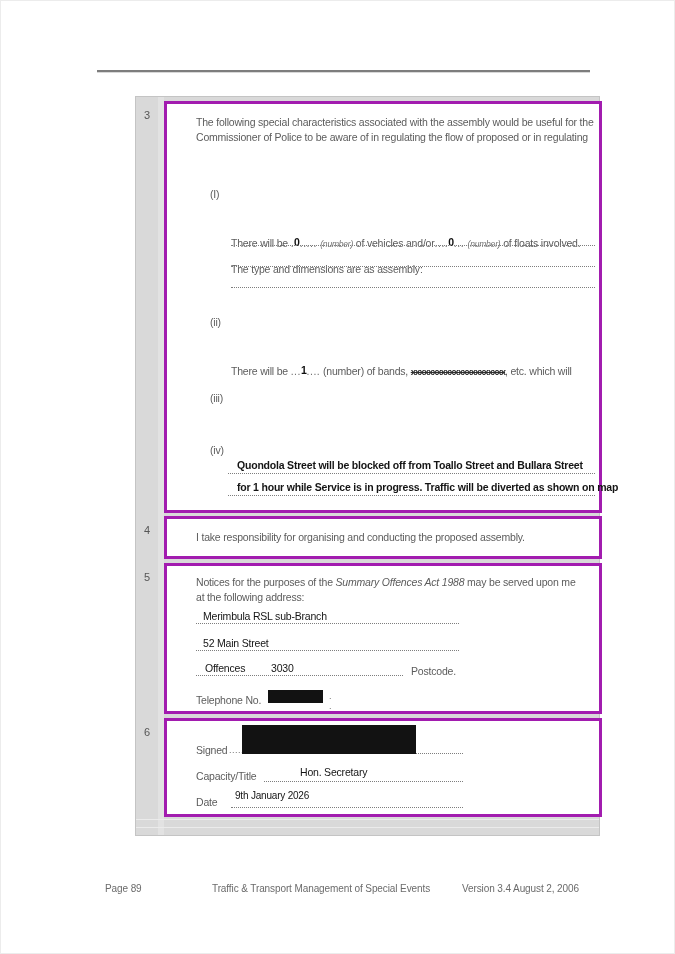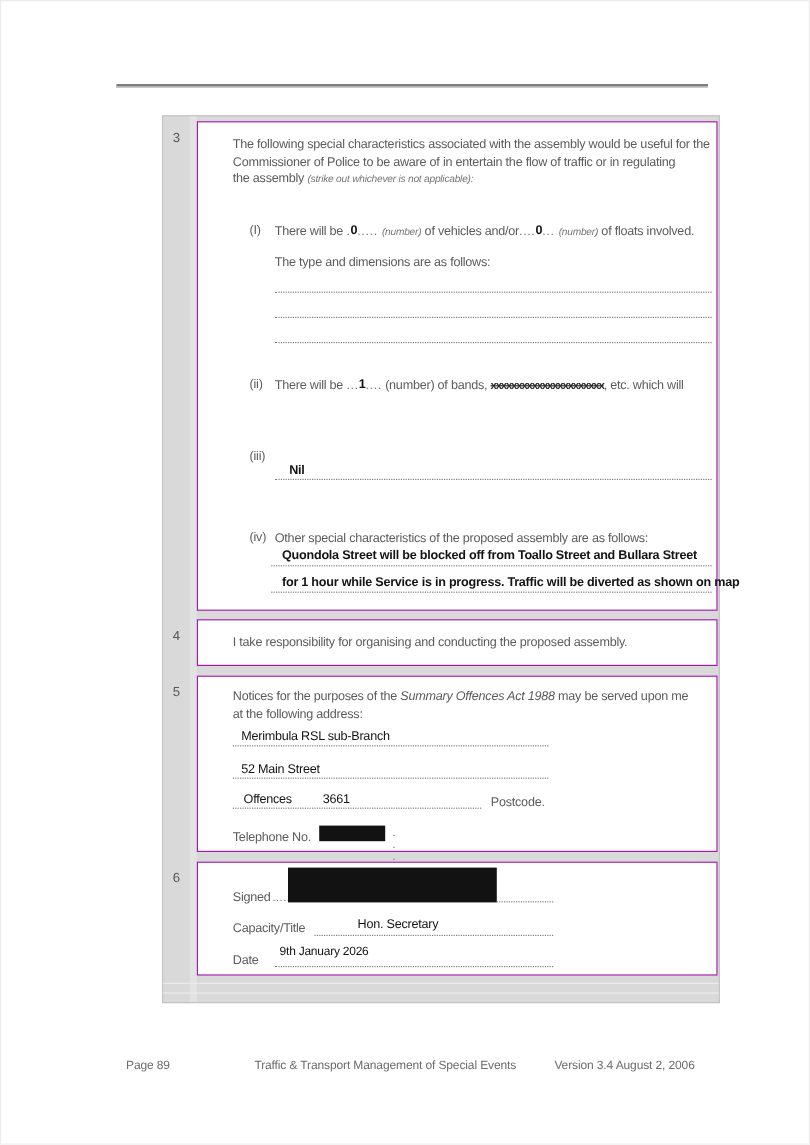--- a/index.html
+++ b/index.html
@@ -12,37 +12,37 @@
     position:absolute; left:97px; top:70px; width:493px; height:2px;
     background:#7d7d7d; border-bottom:1px solid #d8d8d8;
   }
   .panel {
     position:absolute; left:135px; top:96px; width:463px; height:738px;
     background:#d9d9d9; border:1px solid #c4c4c4;
   }
   .gutter { position:absolute; left:22px; top:0; width:6px; height:100%; background:#e2e2e2; }
   .faint  { position:absolute; left:0; width:100%; height:1px; background:#ebebeb; }
   .rownum { position:absolute; left:0; width:22px; text-align:center; color:#565656; font-size:11px; }
-  .wbox   { position:absolute; left:28px; width:432px; background:#ffffff; border:1px solid #a21caf; }
+  .wbox   { position:absolute; left:28px; width:432px; background:#ffffff; border:3px solid #a21caf; }
 
   .ftext  { color:#5c5c5c; font-size:10.5px; letter-spacing:-0.2px; }
   .fline  { display:block; white-space:nowrap; line-height:14.5px; }
   .it     { font-style:italic; }
   .smit   { font-style:italic; font-size:8.5px; color:#767676; }
   .dots   { color:#6e6e6e; letter-spacing:0.5px; }
   .fillv  { color:#0f0f0f; font-weight:bold; font-size:10.5px; position:relative; top:-1px; }
   .fill   { color:#141414; font-size:10.5px; letter-spacing:-0.2px; white-space:nowrap; }
   .fillb  { font-weight:bold; }
   .struck { text-decoration:line-through; color:#2f2f2f; font-weight:bold; font-size:9.5px; letter-spacing:-1px; }
 
   .abs    { position:absolute; }
   .dotline{ position:absolute; border-bottom:1px dotted #7e7e7e; height:0; }
   .fillline{ position:absolute; border-bottom:1px dotted #7e7e7e; }
   .ilabel { position:absolute; left:43px; }
-  .itext  { position:absolute; left:64px; }
+  .itext  { position:absolute; left:64px;margin-top:48px; }
   .redact { background:#121212; position:absolute; }
 
   .footer { position:absolute; top:883px; font-size:10px; color:#6b6b6b; letter-spacing:-0.1px; white-space:nowrap; }
 </style>
 </head>
 <body>
 
 <div class="page">
 
   <div class="top-rule"></div>
@@ -51,44 +51,39 @@
     <div class="gutter"></div>
 
     <div class="rownum" style="top:12px">3</div>
     <div class="rownum" style="top:427px">4</div>
     <div class="rownum" style="top:474px">5</div>
     <div class="rownum" style="top:629px">6</div>
 
     <div class="wbox" style="top:4px; height:406px;">
       <div class="abs ftext" style="left:29px; top:11px;">
         <span class="fline">The following special characteristics associated with the assembly would be useful for the</span>
-        <span class="fline">Commissioner of Police to be aware of in entertain the flow of traffic or in regulating</span>
-        <span class="fline"><span>the assembly </span><span class="smit">(strike out whichever is not applicable):</span></span>
+        <span class="fline">Commissioner of Police to be aware of in regulating the flow of proposed or in regulating</span>
       </div>
 
       <div class="ilabel ftext" style="top:84px;">(I)</div>
       <div class="itext ftext fline" style="top:84px;"><span>There will be </span><span class="dots">.</span><span class="fillv">0</span><span class="dots">..... </span><span class="smit">(number)</span><span> of vehicles and/or</span><span class="dots">....</span><span class="fillv">0</span><span class="dots">... </span><span class="smit">(number)</span><span> of floats involved.</span></div>
-      <div class="itext ftext fline" style="top:110px;">The type and dimensions are as follows:</div>
+      <div class="itext ftext fline" style="top:110px;">The type and dimensions are as assembly:</div>
 
       <div class="dotline" style="left:64px; top:141px; width:364px;"></div>
       <div class="dotline" style="left:64px; top:162px; width:364px;"></div>
       <div class="dotline" style="left:64px; top:183px; width:364px;"></div>
 
       <div class="ilabel ftext" style="top:212px;">(ii)</div>
       <div class="itext ftext" style="top:212px;">
         <span class="fline"><span>There will be </span><span class="dots">...</span><span class="fillv">1</span><span class="dots">....</span><span> (number) of bands, </span><span class="struck">xxxxxxxxxxxxxxxxxxxxxx</span><span>, etc. which will</span></span>
       </div>
 
-      <div class="ilabel ftext" style="top:272px;">(iii)</div>
-      <div class="fillline" style="left:64px; top:284px; width:364px; height:13px;">
-        <span class="fill fillb" style="position:absolute; left:12px; top:0;">Nil</span>
-      </div>
+      <div class="ilabel ftext" style="top:288px;">(iii)</div>
 
       <div class="ilabel ftext" style="top:340px;">(iv)</div>
-      <div class="itext ftext fline" style="top:340px;">Other special characteristics of the proposed assembly are as follows:</div>
       <div class="fillline" style="left:61px; top:352px; width:367px; height:17px;">
         <span class="fill fillb" style="position:absolute; left:9px; top:3px;">Quondola Street will be blocked off from Toallo Street and Bullara Street</span>
       </div>
       <div class="fillline" style="left:61px; top:374px; width:367px; height:17px;text-align:center;">
         <span class="fill fillb" style="position:absolute; left:9px; top:3px;">for 1 hour while Service is in progress. Traffic will be diverted as shown on map</span>
       </div>
     </div>
 
     <div class="wbox" style="top:419px; height:37px;">
       <div class="abs ftext fline" style="left:29px; top:11px;">I take responsibility for organising and conducting the proposed assembly.</div>
@@ -101,21 +96,21 @@
       </div>
 
       <div class="fillline" style="left:29px; top:43px; width:263px; height:14px;">
         <span class="fill" style="position:absolute; left:7px; top:1px;">Merimbula RSL sub-Branch</span>
       </div>
       <div class="fillline" style="left:29px; top:70px; width:263px; height:14px;">
         <span class="fill" style="position:absolute; left:7px; top:1px;">52 Main Street</span>
       </div>
       <div class="fillline" style="left:29px; top:95px; width:207px; height:14px;">
         <span class="fill" style="position:absolute; left:9px; top:1px;">Offences</span>
-        <span class="fill" style="position:absolute; left:75px; top:1px;">3661</span>
+        <span class="fill" style="position:absolute; left:75px; top:1px;">3030</span>
       </div>
       <span class="abs ftext" style="left:244px; top:99px;">Postcode.</span>
 
       <div class="abs" style="left:29px; top:124px;">
         <span class="ftext">Telephone No.</span>
         <span class="redact" style="left:72px; top:0px; width:55px; height:13px; position:absolute;"></span>
         <span class="dots" style="position:absolute; left:133px; top:1px; font-size:9px;">. . . . . . . . .</span>
       </div>
     </div>
 

